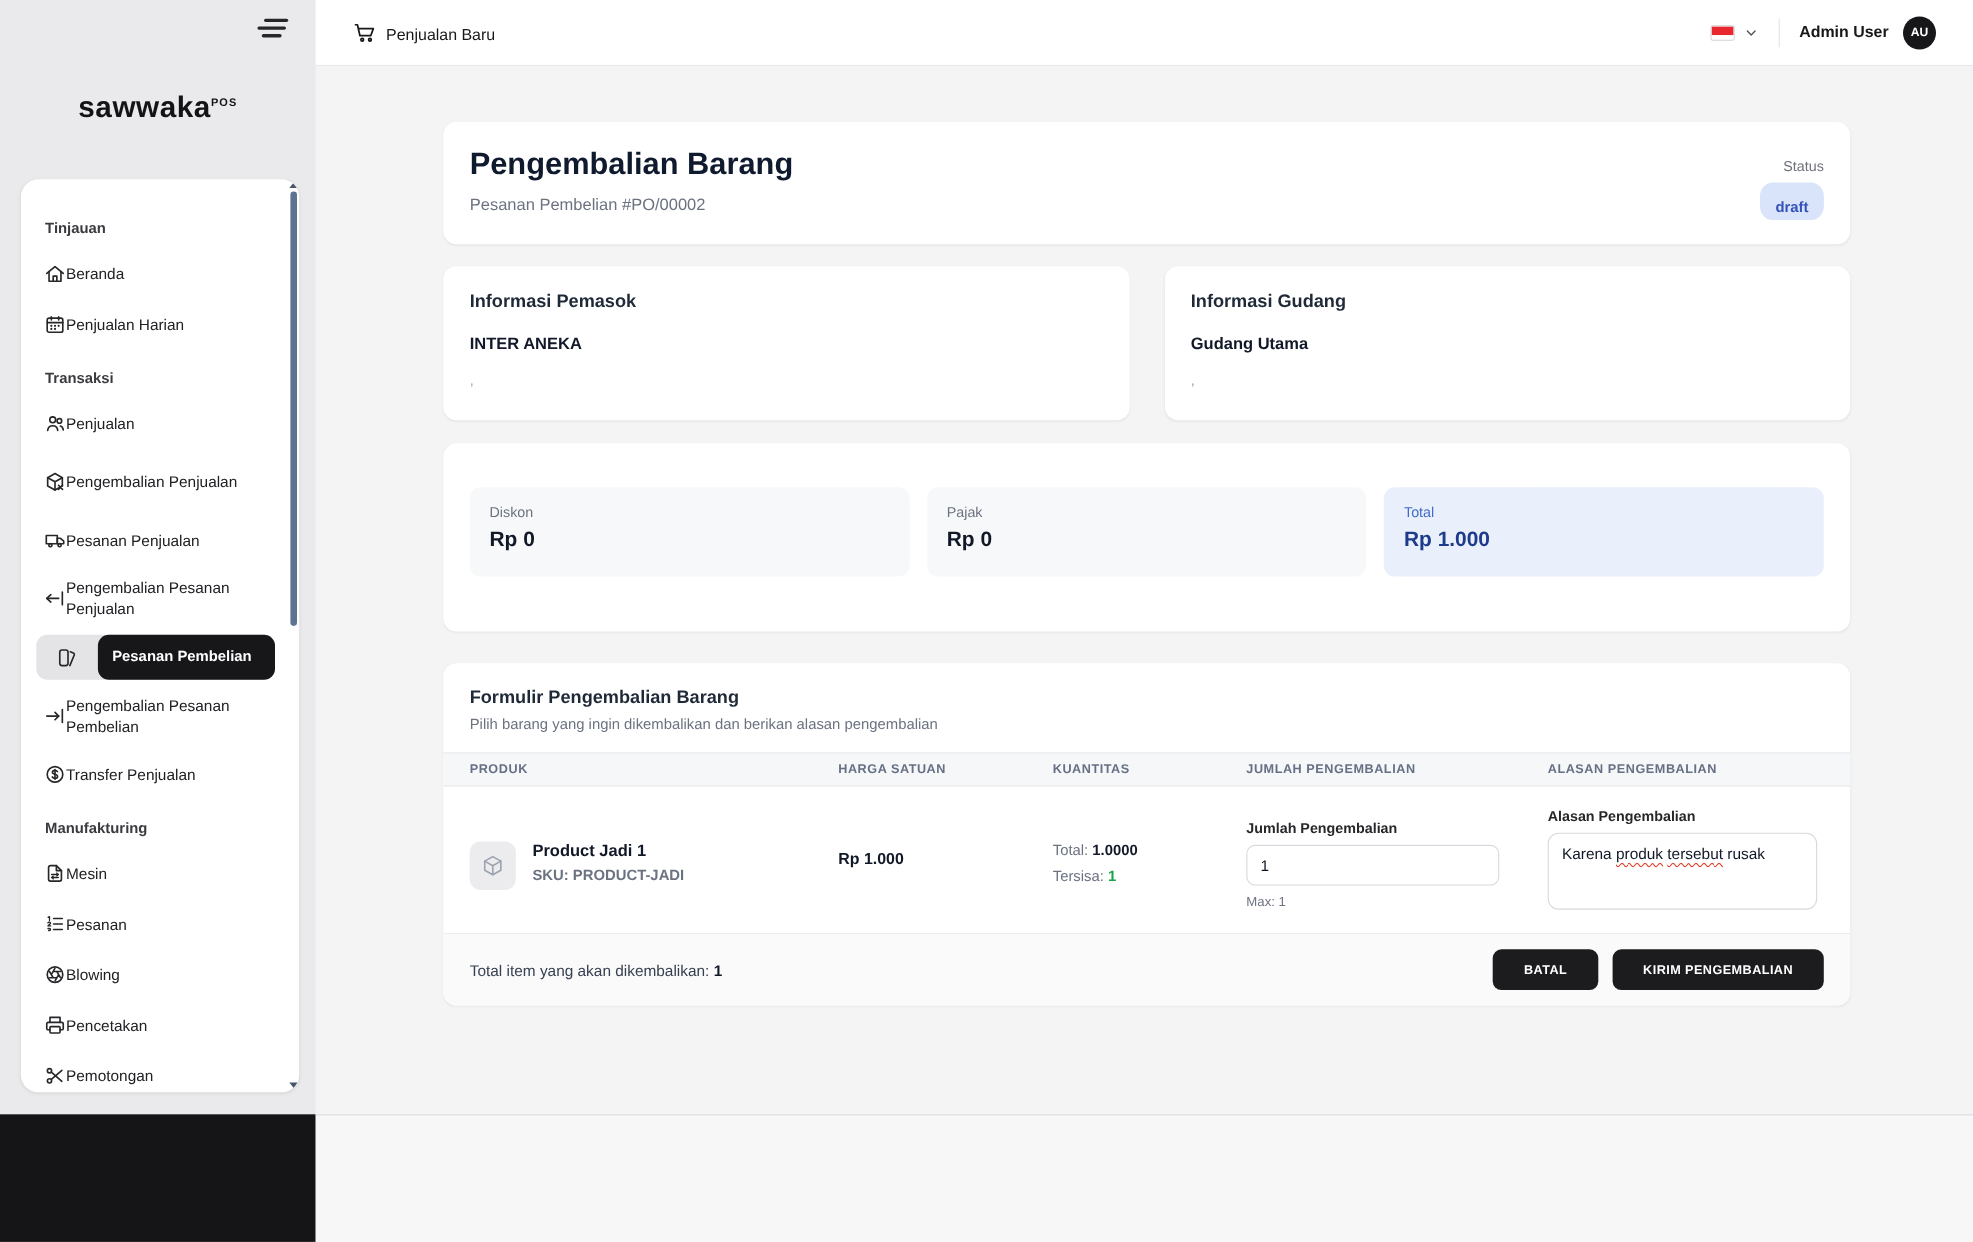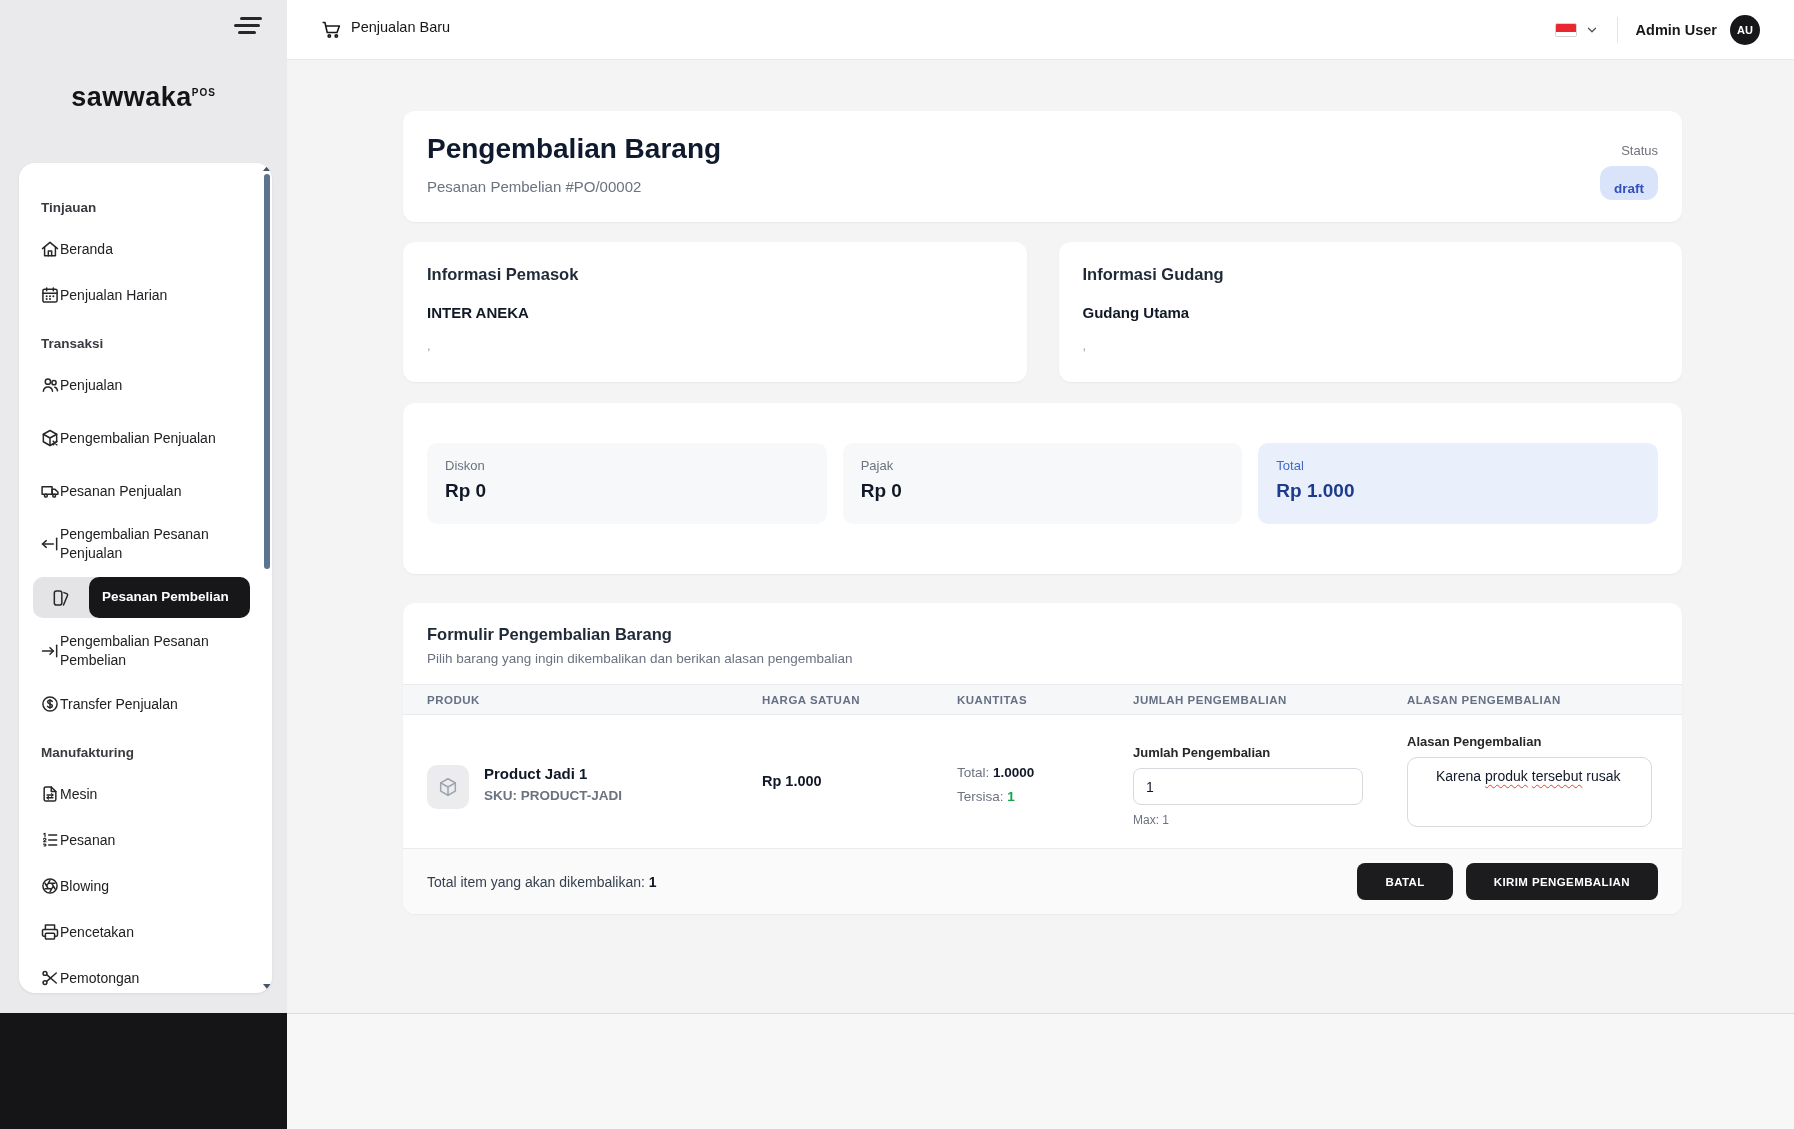--- a/index.html
+++ b/index.html
@@ -28,21 +28,21 @@
   .active-pill { flex:1; height:41px; background:#17171a; border-radius:10px; display:flex; align-items:center; padding-left:13px; }
   .active-pill .s-lb { color:#fff; font-weight:700; font-size:13.5px; }
   .sb-track { position:absolute; right:1px; top:0; width:8px; height:830px; }
   .sb-thumb { position:absolute; right:1px; top:11px; width:6px; height:395px; background:#5d7392; border-radius:3px; }
   .sb-up, .sb-dn { position:absolute; right:0; width:0; height:0; border-left:4px solid transparent; border-right:4px solid transparent; }
   .sb-up { top:3px; border-bottom:5px solid #475569; }
   .sb-dn { bottom:4px; border-top:5px solid #475569; }
 
   
   .topbar { position:absolute; left:287px; top:0; right:0; height:60px; background:#fff; border-bottom:1px solid #e7e7ea; display:flex; align-items:center; padding:0 34px; }
-  .newsale { display:flex; align-items:flex-start; gap:9px; cursor:pointer; }
+  .newsale { display:flex; align-items:flex-end; gap:9px; cursor:pointer; }
   .newsale .lbl { font-size:14.5px; color:#18181b; }
   .top-right { margin-left:auto; display:flex; align-items:center; }
   .flag { width:22px; height:14px; border:1px solid #d4d4d8; border-radius:2px; overflow:hidden; cursor:pointer; }
   .flag .r { height:8px; background:#e8282e; }
   .flag .w { height:5px; background:#fff; }
   .chev { margin-left:8px; cursor:pointer; }
   .vdiv { width:1px; height:26px; background:#e4e4e7; margin:0 18px; }
   .uname { font-size:14.5px; font-weight:700; color:#18181b; }
   .avatar { width:30px; height:30px; border-radius:50%; background:#17171a; color:#fff; font-size:11px; font-weight:700; display:flex; align-items:center; justify-content:center; margin-left:13px; cursor:pointer; }
 
@@ -90,21 +90,21 @@
   .c-price { padding-top:58px; font-size:14.5px; font-weight:700; color:#111827; }
   .c-qty { padding-top:50px; font-size:13.5px; color:#6b7280; }
   .c-qty .b { font-weight:700; color:#111827; }
   .c-qty .g { font-weight:700; color:#17a34a; }
   .c-qty .ln2 { margin-top:9px; }
   .c-ret { padding-top:30px; }
   .mini-lbl { font-size:13px; font-weight:700; color:#27272a; }
   .qty-input { margin-top:8px; width:230px; height:37px; border:1px solid #d6d9de; border-radius:8px; font-size:14px; color:#111827; padding:0 12px; font-family:"Liberation Sans",sans-serif; }
   .max-note { font-size:12px; color:#6b7280; margin-top:8px; }
   .c-reason { padding-top:19px; padding-right:30px; }
-  .reason-box { margin-top:8px; width:245px; height:70px; border:1px solid #d6d9de; border-radius:10px; background:#fff; font-size:14px; color:#111827; padding:10px 28px; white-space:pre-wrap; cursor:text; }
+  .reason-box { margin-top:8px; width:245px; height:70px; border:1px solid #d6d9de; border-radius:10px; background:#fff; font-size:14px; color:#111827; padding:10px 12px; white-space:pre-wrap; cursor:text; }
   .misspell { text-decoration:underline; text-decoration-style:wavy; text-decoration-color:#e0452f; text-decoration-thickness:1px; text-underline-offset:3px; }
   .tfoot { border-top:1px solid #e8eaed; background:#fafafa; height:66px; display:flex; align-items:center; justify-content:space-between; padding:0 24px; border-radius:0 0 12px 12px; }
   .foot-lbl { font-size:14px; color:#374151; }
   .foot-lbl .b { font-weight:700; color:#111827; }
   .btns { display:flex; gap:13px; }
   .btn { height:37px; background:#1c1c1e; color:#fff; border:none; border-radius:8px; font-family:"Liberation Sans",sans-serif; font-size:11.5px; font-weight:700; letter-spacing:.4px; padding:0 28px; cursor:pointer; }
 </style>
 </head>
 <body>
 

